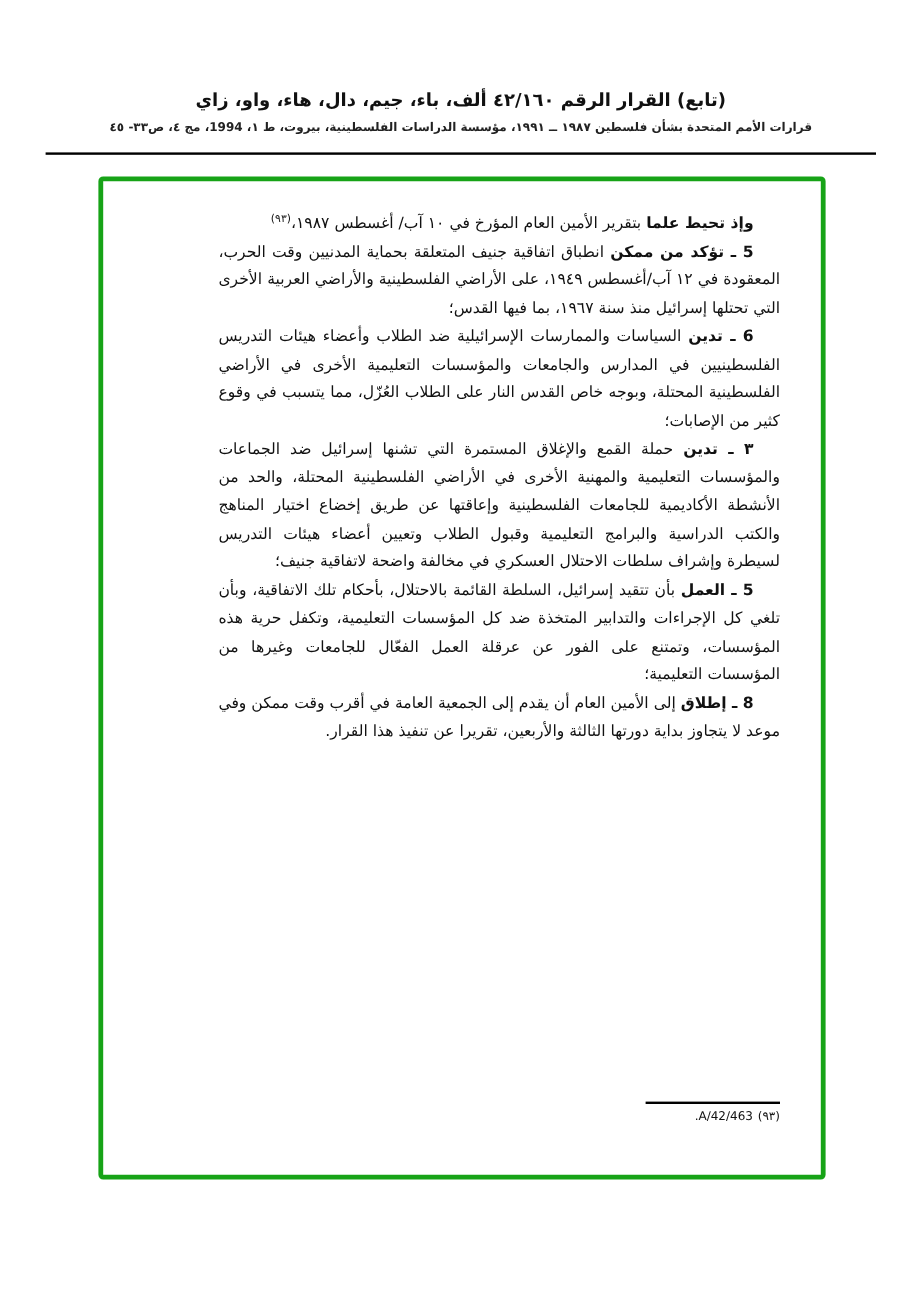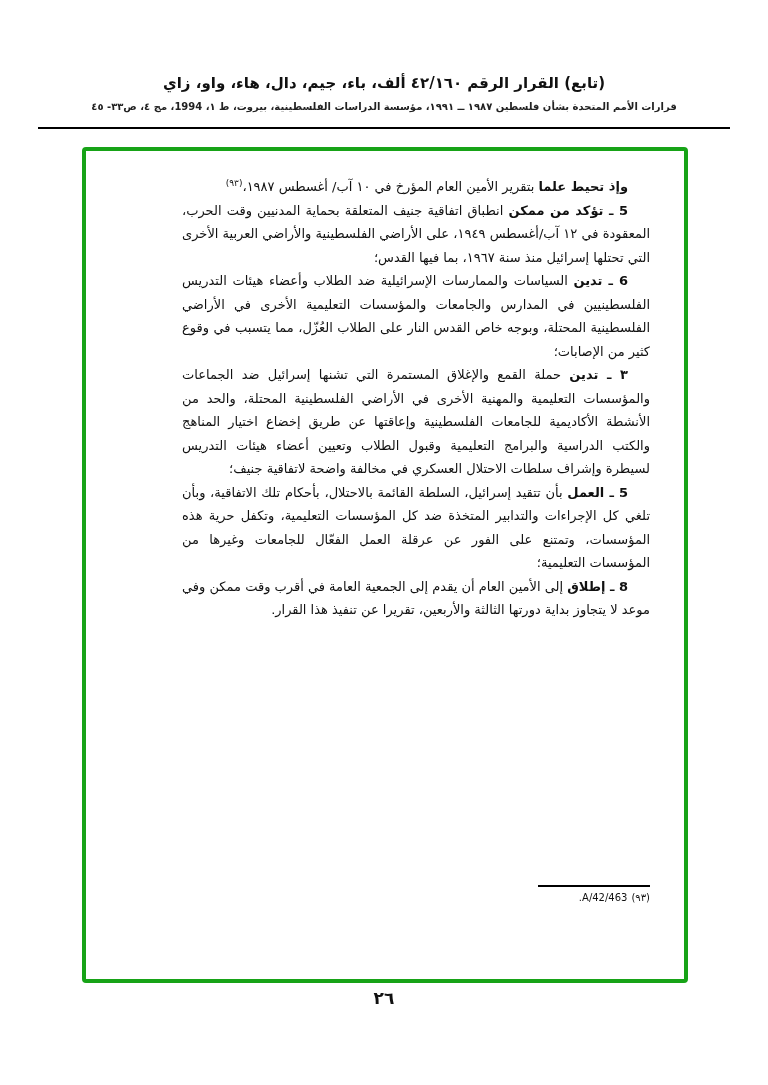--- a/index.html
+++ b/index.html
@@ -39,21 +39,21 @@
     direction: rtl;
     text-align: justify;
     font-size: 13px;
     line-height: 23.5px;
     color: #111;
   }
   .para { margin: 0; text-indent: 22px; }
   .num, .lead { font-weight: bold; }
   sup { font-size: 9px; line-height: 0; }
   .footnote {
-    position: absolute; top: 734px; right: 34px;
+    position: absolute; top: 767px; right: 34px;
     width: 112px;
     border-top: 2px solid #000;
     padding-top: 5px;
     font-size: 10px;
     direction: rtl;
     text-align: right;
     white-space: nowrap;
     color: #111;
   }
   .footnote .fn-label { margin-right: 4px; }
@@ -93,15 +93,14 @@
       <p class="para"><span class="num">8 ـ </span><span class="lead">إطلاق</span><span> إلى الأمين العام أن يقدم إلى الجمعية العامة في أقرب وقت ممكن وفي موعد لا يتجاوز بداية دورتها الثالثة والأربعين، تقريرا عن تنفيذ هذا القرار.</span></p>
 
     </div>
 
     <div class="footnote">
       <span class="fn-ref">(٩٣)</span><span class="fn-label">A/42/463.</span>
     </div>
 
   </div>
 
-  <div class="page-number">٢٦</div>
 
 </div>
 
 </body></html>

